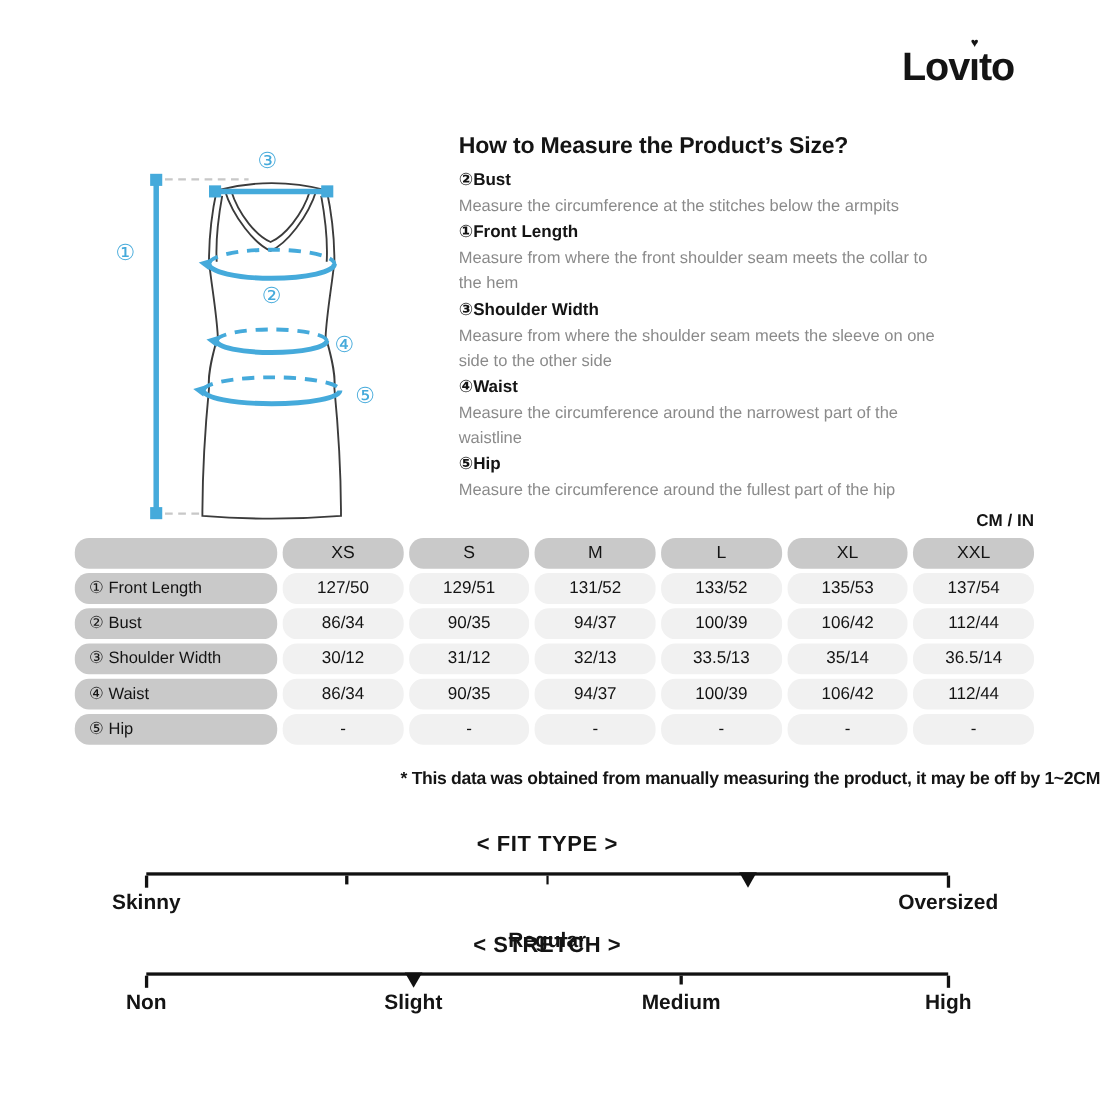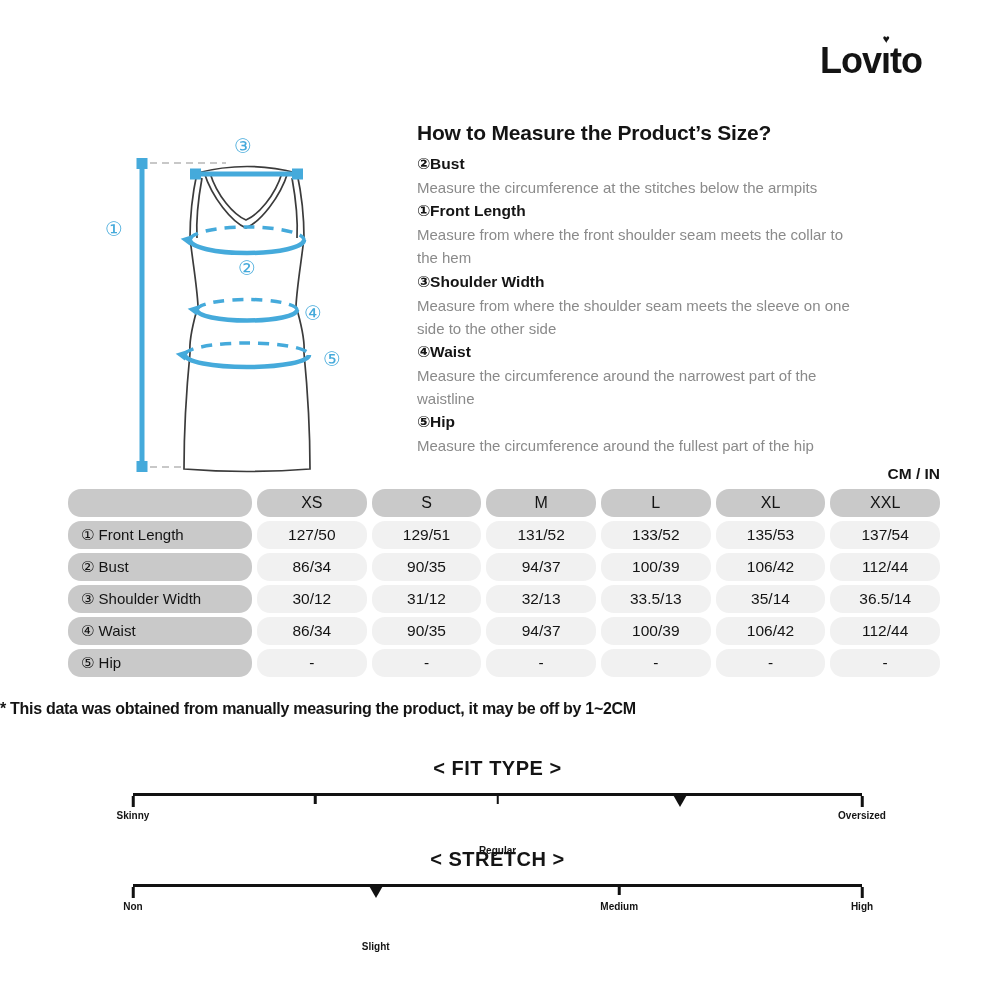--- a/index.html
+++ b/index.html
@@ -21,33 +21,33 @@
   .howto .item h3{margin:0;font-size:15.5px;font-weight:bold;line-height:24px;}
   .howto .item p{margin:0;font-size:15px;line-height:23.2px;color:#8a8a8a;white-space:pre-line;}
 
   
   .unit{position:absolute;top:465px;right:60px;font-size:15.5px;font-weight:800;}
   .size-table{position:absolute;left:68px;top:489px;width:872px;display:grid;grid-template-columns:184px repeat(6,1fr);column-gap:5px;row-gap:4px;}
   .size-table .cell{height:28px;line-height:28px;font-weight:normal;font-size:15.5px;text-align:center;background:#f1f1f1;border-radius:13px;}
   .size-table .hdr{background:#c9c9c9;font-size:16px;}
   .size-table .rowlabel{background:#c9c9c9;text-align:left;padding-left:13px;font-size:15px;}
 
-  .footnote{position:absolute;top:700px;left:0;width:888px;margin:0;text-align:left;font-size:16px;font-weight:bold;letter-spacing:-0.3px;}
+  .footnote{position:absolute;top:700px;left:0;width:1000px;margin:0;text-align:right;font-size:16px;font-weight:bold;letter-spacing:-0.3px;}
 
   
   .scale{position:absolute;left:133px;width:729px;height:78px;}
   #fit-scale{top:757px;}
   #stretch-scale{top:848px;}
   .scale-title{position:absolute;top:0;width:100%;text-align:center;font-size:20px;font-weight:800;letter-spacing:0.5px;}
   .track{position:absolute;left:0;right:0;top:36px;height:13px;border-top:3px solid #111;}
   .tick{position:absolute;top:0;width:2.5px;height:8px;background:#111;transform:translateX(-50%);}
   .tick.end{height:11px;}
   .marker{position:absolute;top:-3px;width:0;height:0;border-left:8px solid transparent;border-right:8px solid transparent;border-top:14px solid #111;transform:translateX(-50%);}
   .slabels{position:absolute;left:0;right:0;top:53px;height:20px;}
-  .slabel{position:absolute;transform:translateX(-50%);white-space:nowrap;font-weight:bold;font-size:10px;}
+  .slabel{position:absolute;transform:translateX(-50%);white-space:nowrap;font-weight:bold;font-size:19px;}
 </style>
 </head>
 <body>
 
 <div class="page">
 
 
   <div class="logo"><span>Lov</span><span class="i-wrap"><span class="heart">♥</span><span>ı</span></span><span>to</span></div>
 
   <svg class="diagram" width="295" height="372" viewBox="70 115 295 372" xmlns="http://www.w3.org/2000/svg">
@@ -193,19 +193,19 @@
     <div class="scale-title">&lt; STRETCH &gt;</div>
     <div class="track">
         <div class="tick end" style="left: 0%;"></div>
         <div class="tick" style="left: 33.3%;"></div>
         <div class="tick" style="left: 66.7%;"></div>
         <div class="tick end" style="left: 100%;"></div>
         <div class="marker" style="left: 33.3%;"></div>
       </div>
     <div class="slabels">
         <span class="slabel" style="left: 0%;">Non</span>
-        <span class="slabel" style="left: 33.3%; margin-top: 40px;">Slight</span>
+        <span class="slabel" style="left: 33.3%;">Slight</span>
         <span class="slabel" style="left: 66.7%;">Medium</span>
         <span class="slabel" style="left: 100%;">High</span>
       </div>
   </div>
 
 </div>
 
 </body></html>

